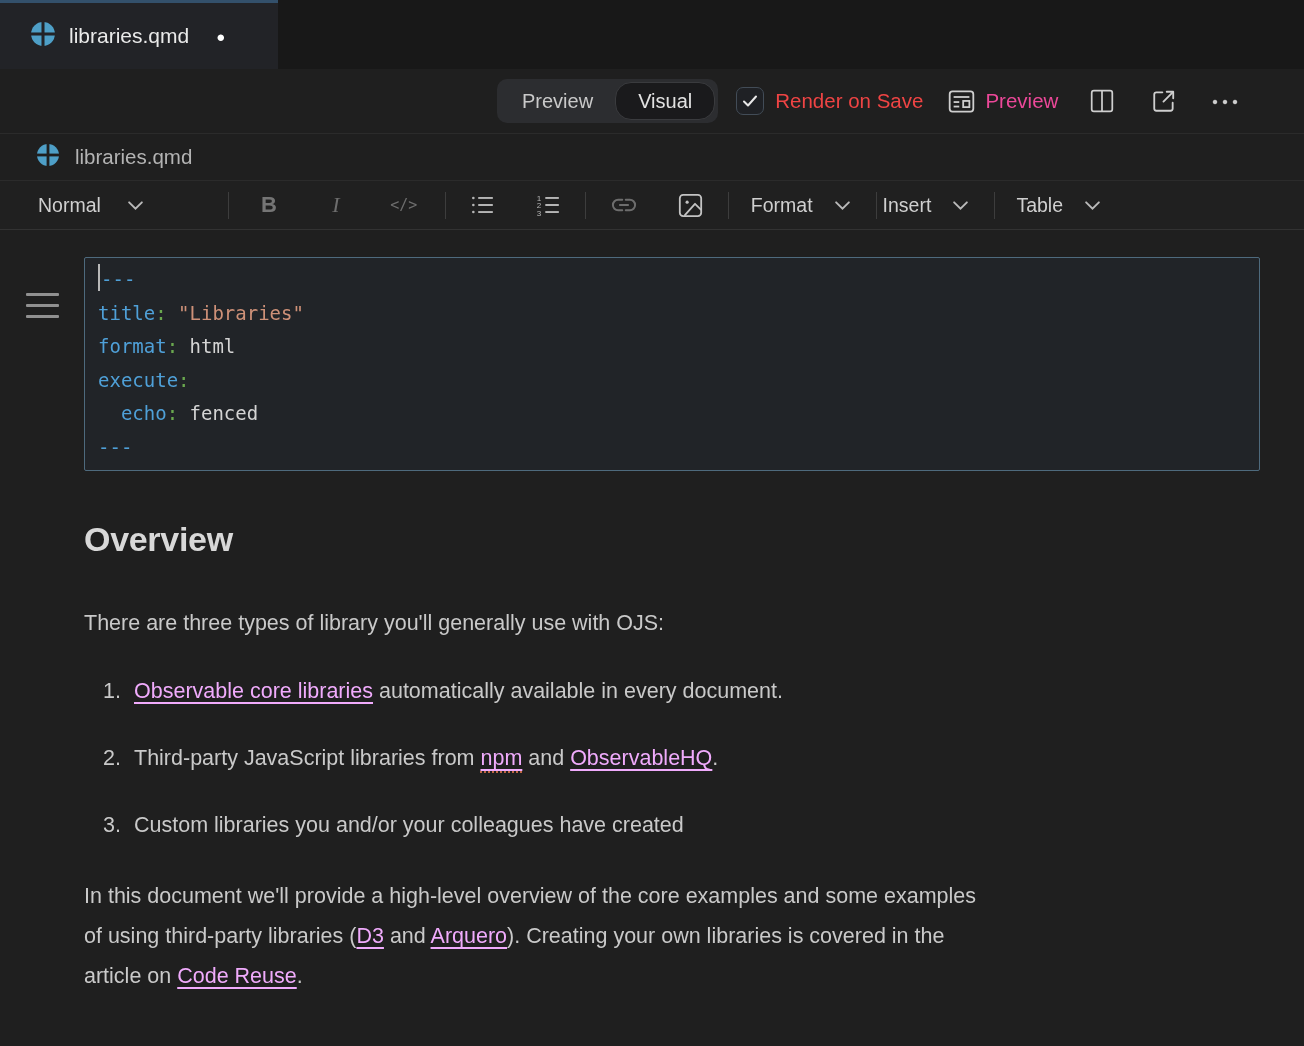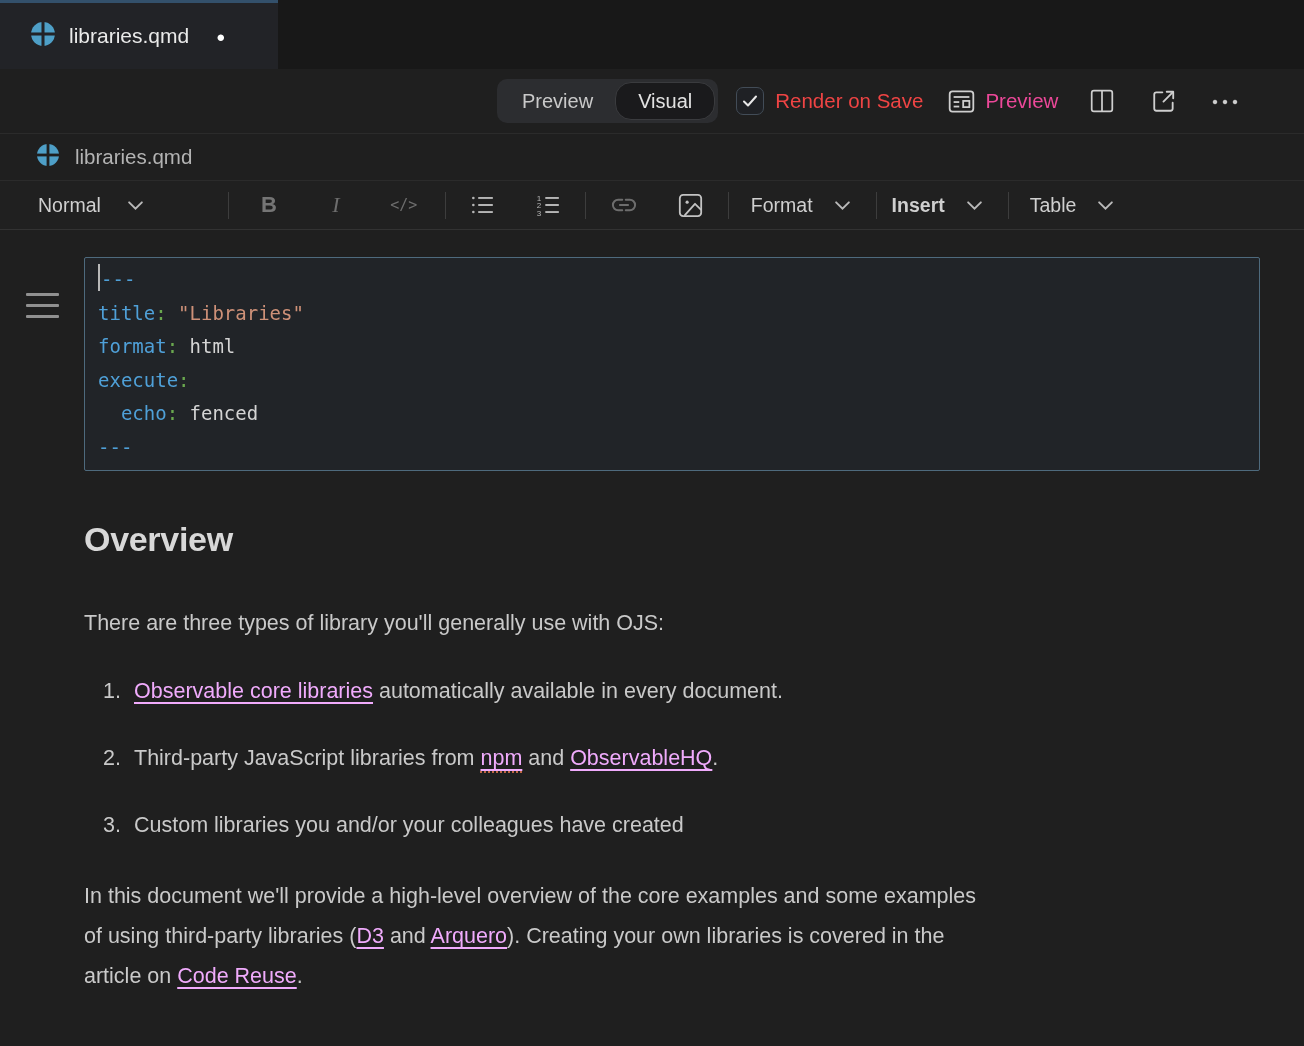--- a/index.html
+++ b/index.html
@@ -219,21 +219,21 @@
 
   <div class="tsep" style="margin-left:24px;"></div>
 
   <div class="dd compact" style="margin-left:22px;">
     <span class="dd-label">Format</span>
     <svg width="17" height="11" viewBox="0 0 16 10" fill="none" stroke-width="1.8" stroke-linecap="round">
       <path d="M2 2 L8 8 L14 2"></path>
     </svg>
   </div>
   <div class="tsep" style="margin-left:25px;"></div>
-  <div class="dd compact" style="margin-left:15px;font-weight:bold;">
+  <div class="dd compact" style="margin-left:6px;">
     <span class="dd-label">Insert</span>
     <svg width="17" height="11" viewBox="0 0 16 10" fill="none" stroke-width="1.8" stroke-linecap="round">
       <path d="M2 2 L8 8 L14 2"></path>
     </svg>
   </div>
   <div class="tsep" style="margin-left:25px;"></div>
   <div class="dd compact" style="margin-left:21px;">
     <span class="dd-label">Table</span>
     <svg width="17" height="11" viewBox="0 0 16 10" fill="none" stroke-width="1.8" stroke-linecap="round">
       <path d="M2 2 L8 8 L14 2"></path>

